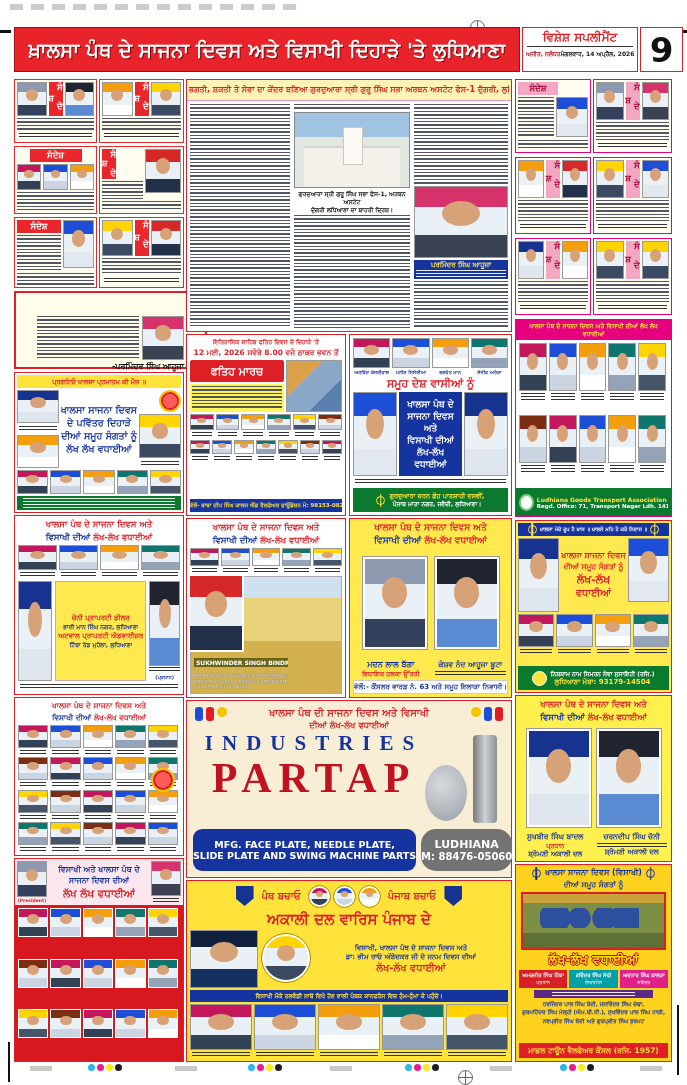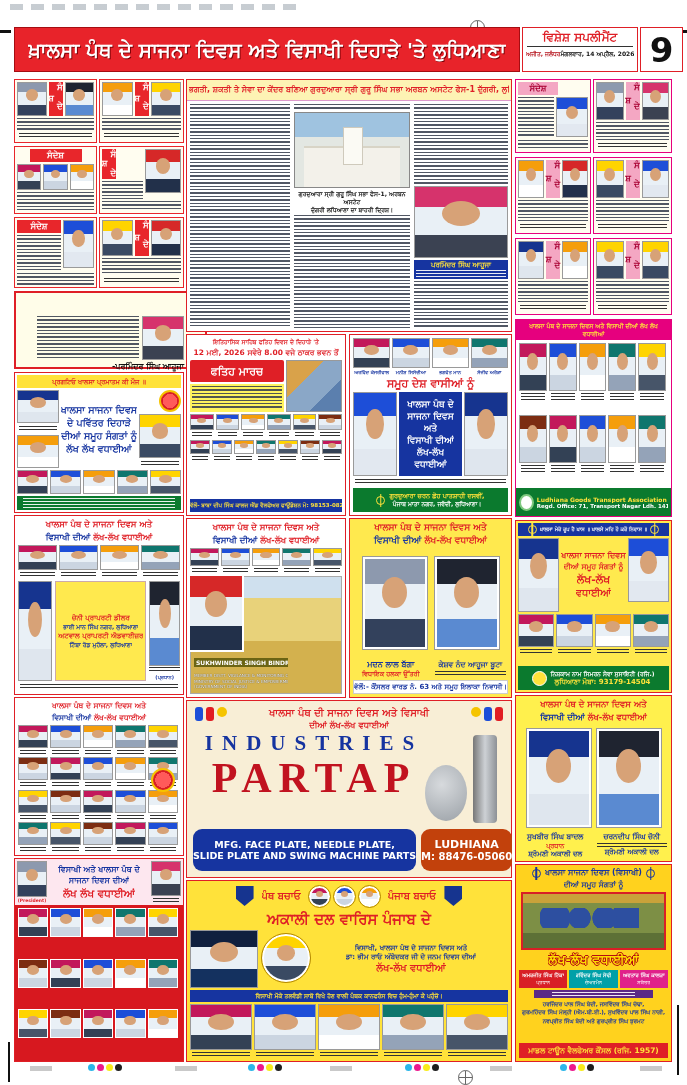--- a/index.html
+++ b/index.html
@@ -660,21 +660,21 @@
     <div class="bold cr f85 nw" style="text-align:center;margin-top:1px">ਦੀਆਂ ਲੱਖ-ਲੱਖ ਵਧਾਈਆਂ</div>
     <div class="bold serif cb nw" style="text-align:center;padding-right:70px;font-size:21px;letter-spacing:9px">INDUSTRIES</div>
     <div class="bold serif nw" style="text-align:center;padding-right:70px;font-size:42px;line-height:1.05;color:#c1121f;letter-spacing:7px">PARTAP</div>
     <div class="abs" style="right:14px;top:34px;width:24px;height:88px;border-radius:4px;background:linear-gradient(90deg,#777,#cdd1d5,#8d9196)"></div>
     <div class="abs" style="right:44px;top:64px;width:42px;height:56px;border-radius:50%;background:radial-gradient(circle at 40% 35%,#d7dadd,#9aa0a6)"></div>
     <div class="abs flex" style="left:6px;right:6px;bottom:6px;height:42px;gap:5px">
       <div class="flex col ctr grow bgb" style="border-radius:9px">
         <div class="bold cw f95 nw">MFG. FACE PLATE, NEEDLE PLATE,</div>
         <div class="bold cw f95 nw">SLIDE PLATE AND SWING MACHINE PARTS</div>
       </div>
-      <div class="flex col ctr" style="width:104px;background:#c2410c;border-radius:9px">
+      <div class="flex col ctr" style="width:104px;background:#737373;border-radius:15px">
         <div class="bold cw f13 nw">LUDHIANA</div>
         <div class="bold cw f10 nw">M: 88476-05060</div>
       </div>
     </div>
   </div>
 
   <div class="abs flex col bord" style="left:186px;top:880px;width:326px;height:182px;background:#ffe23a;padding:3px;gap:2px">
     <div class="flex ctr" style="gap:8px;height:24px">
       <div class="shield"></div>
       <span class="bold cr f10 nw">ਪੰਥ ਬਚਾਓ</span>

